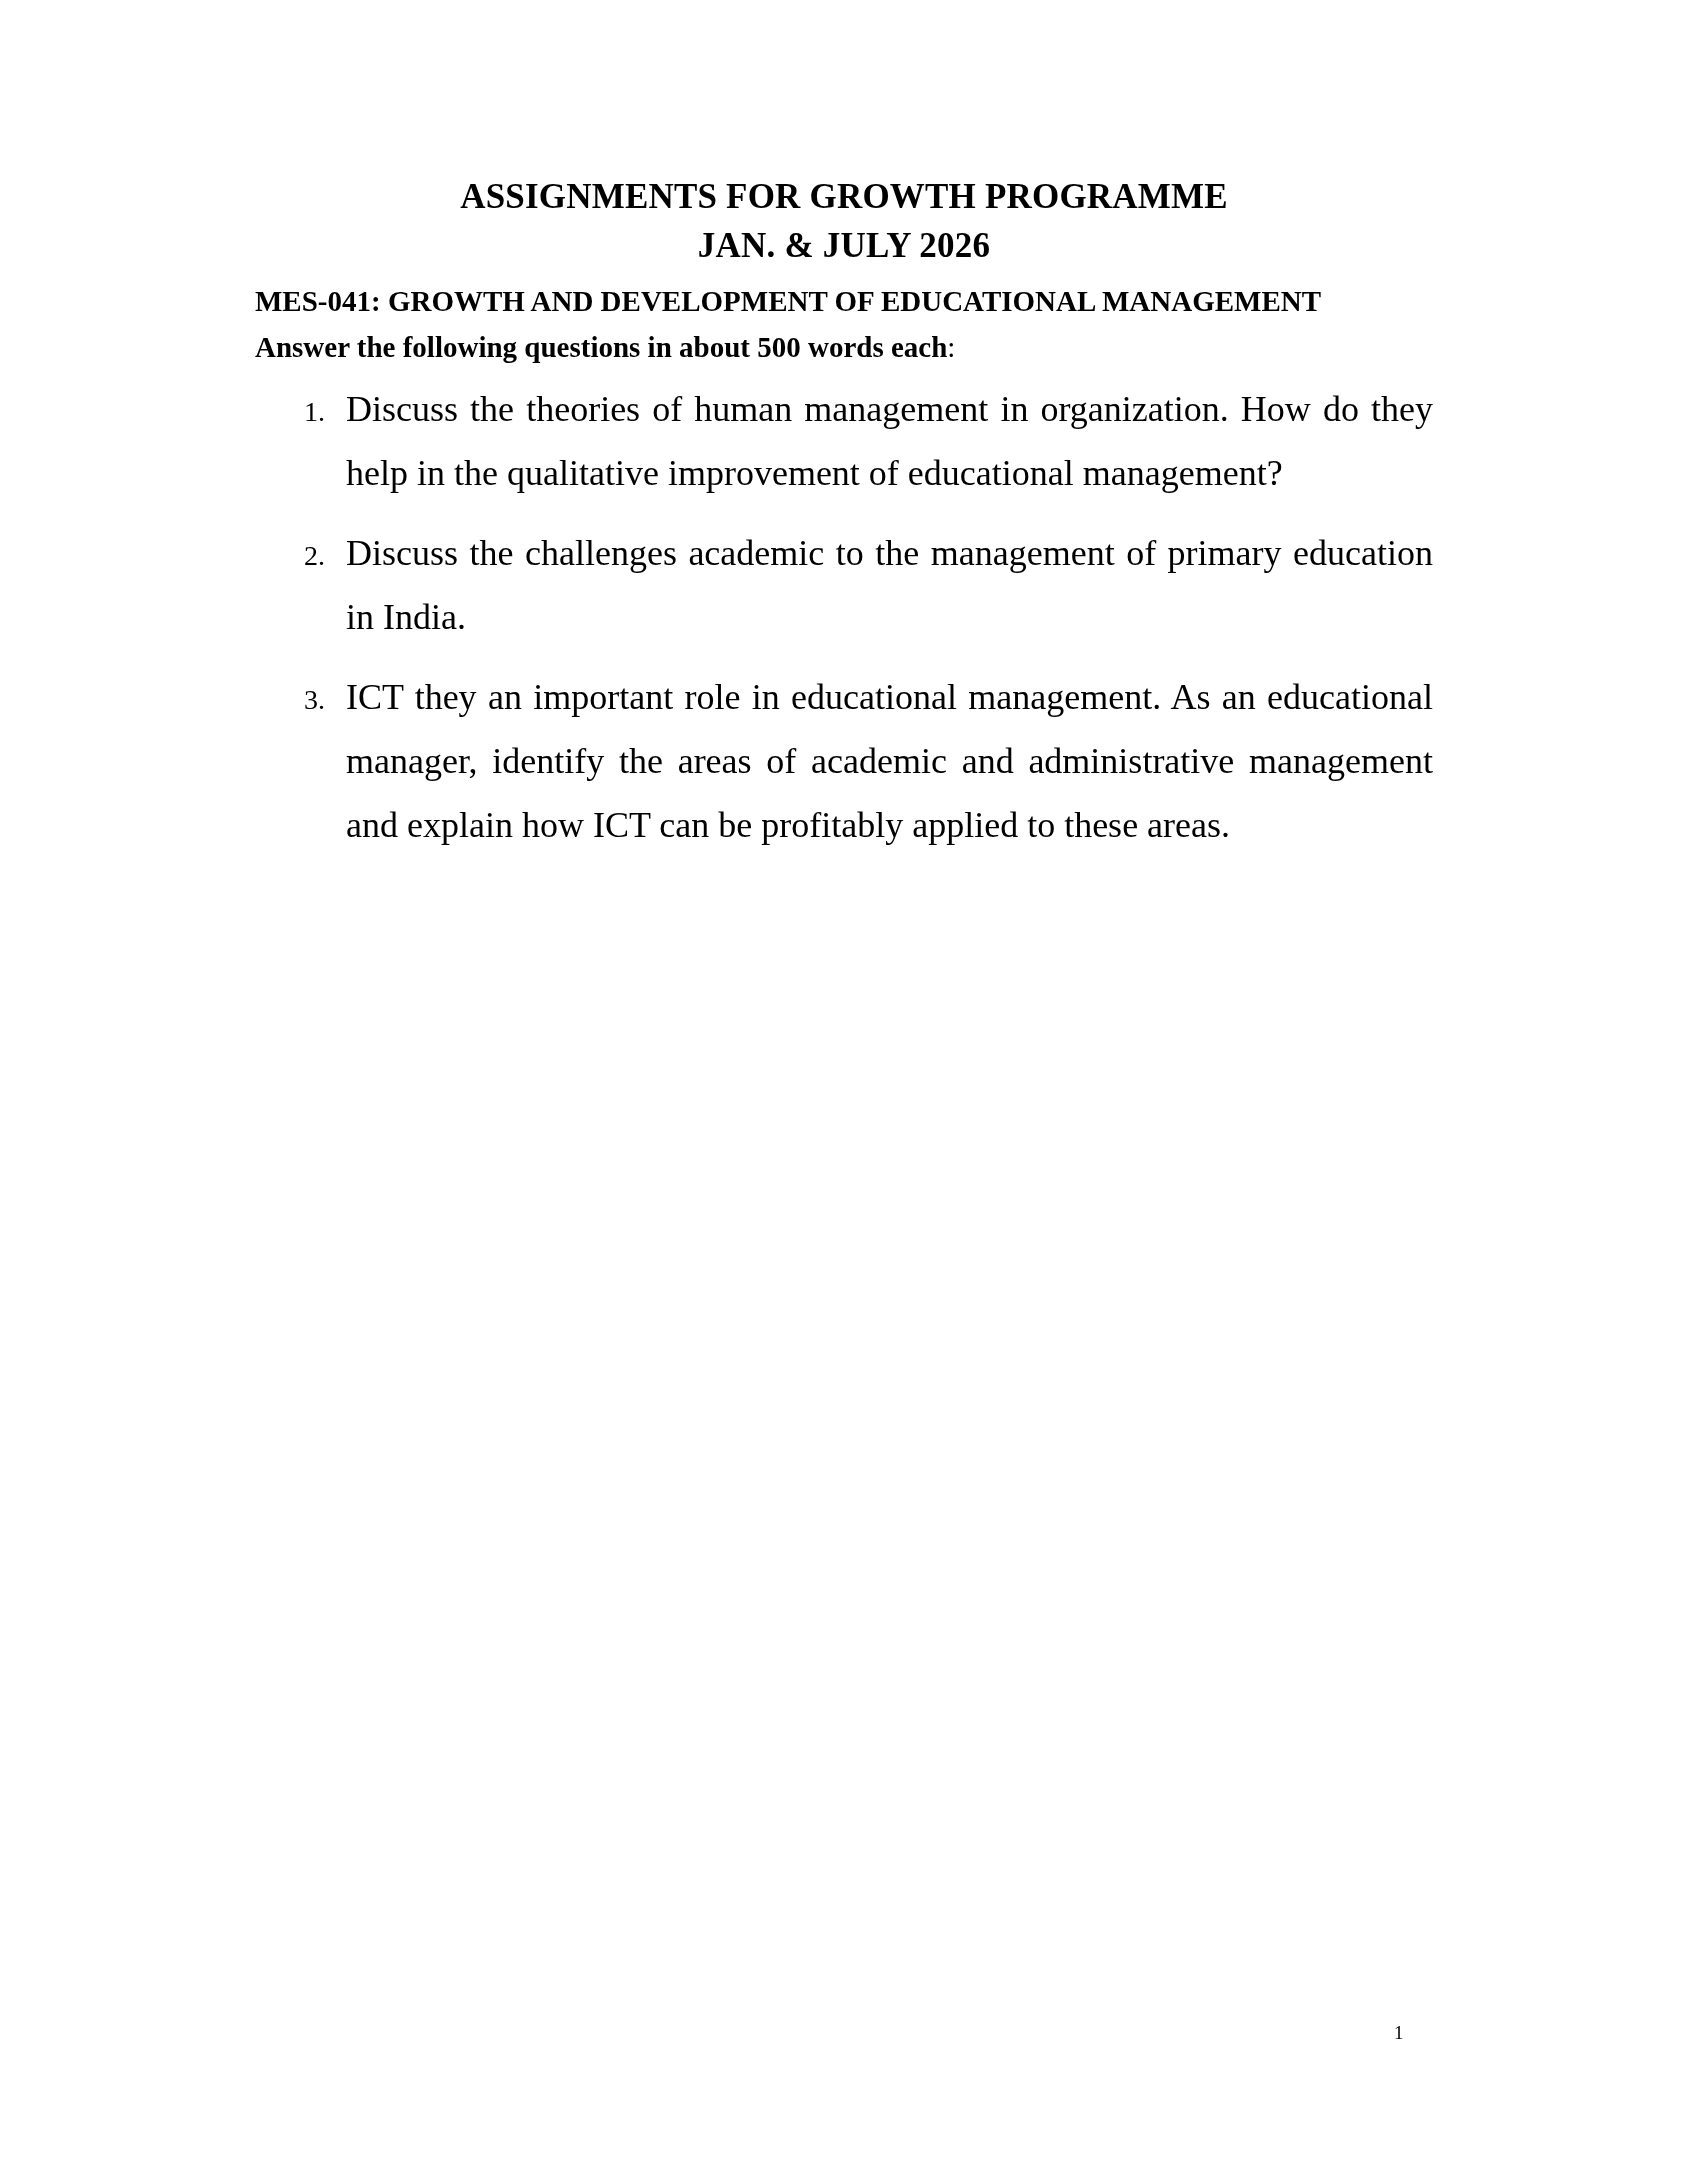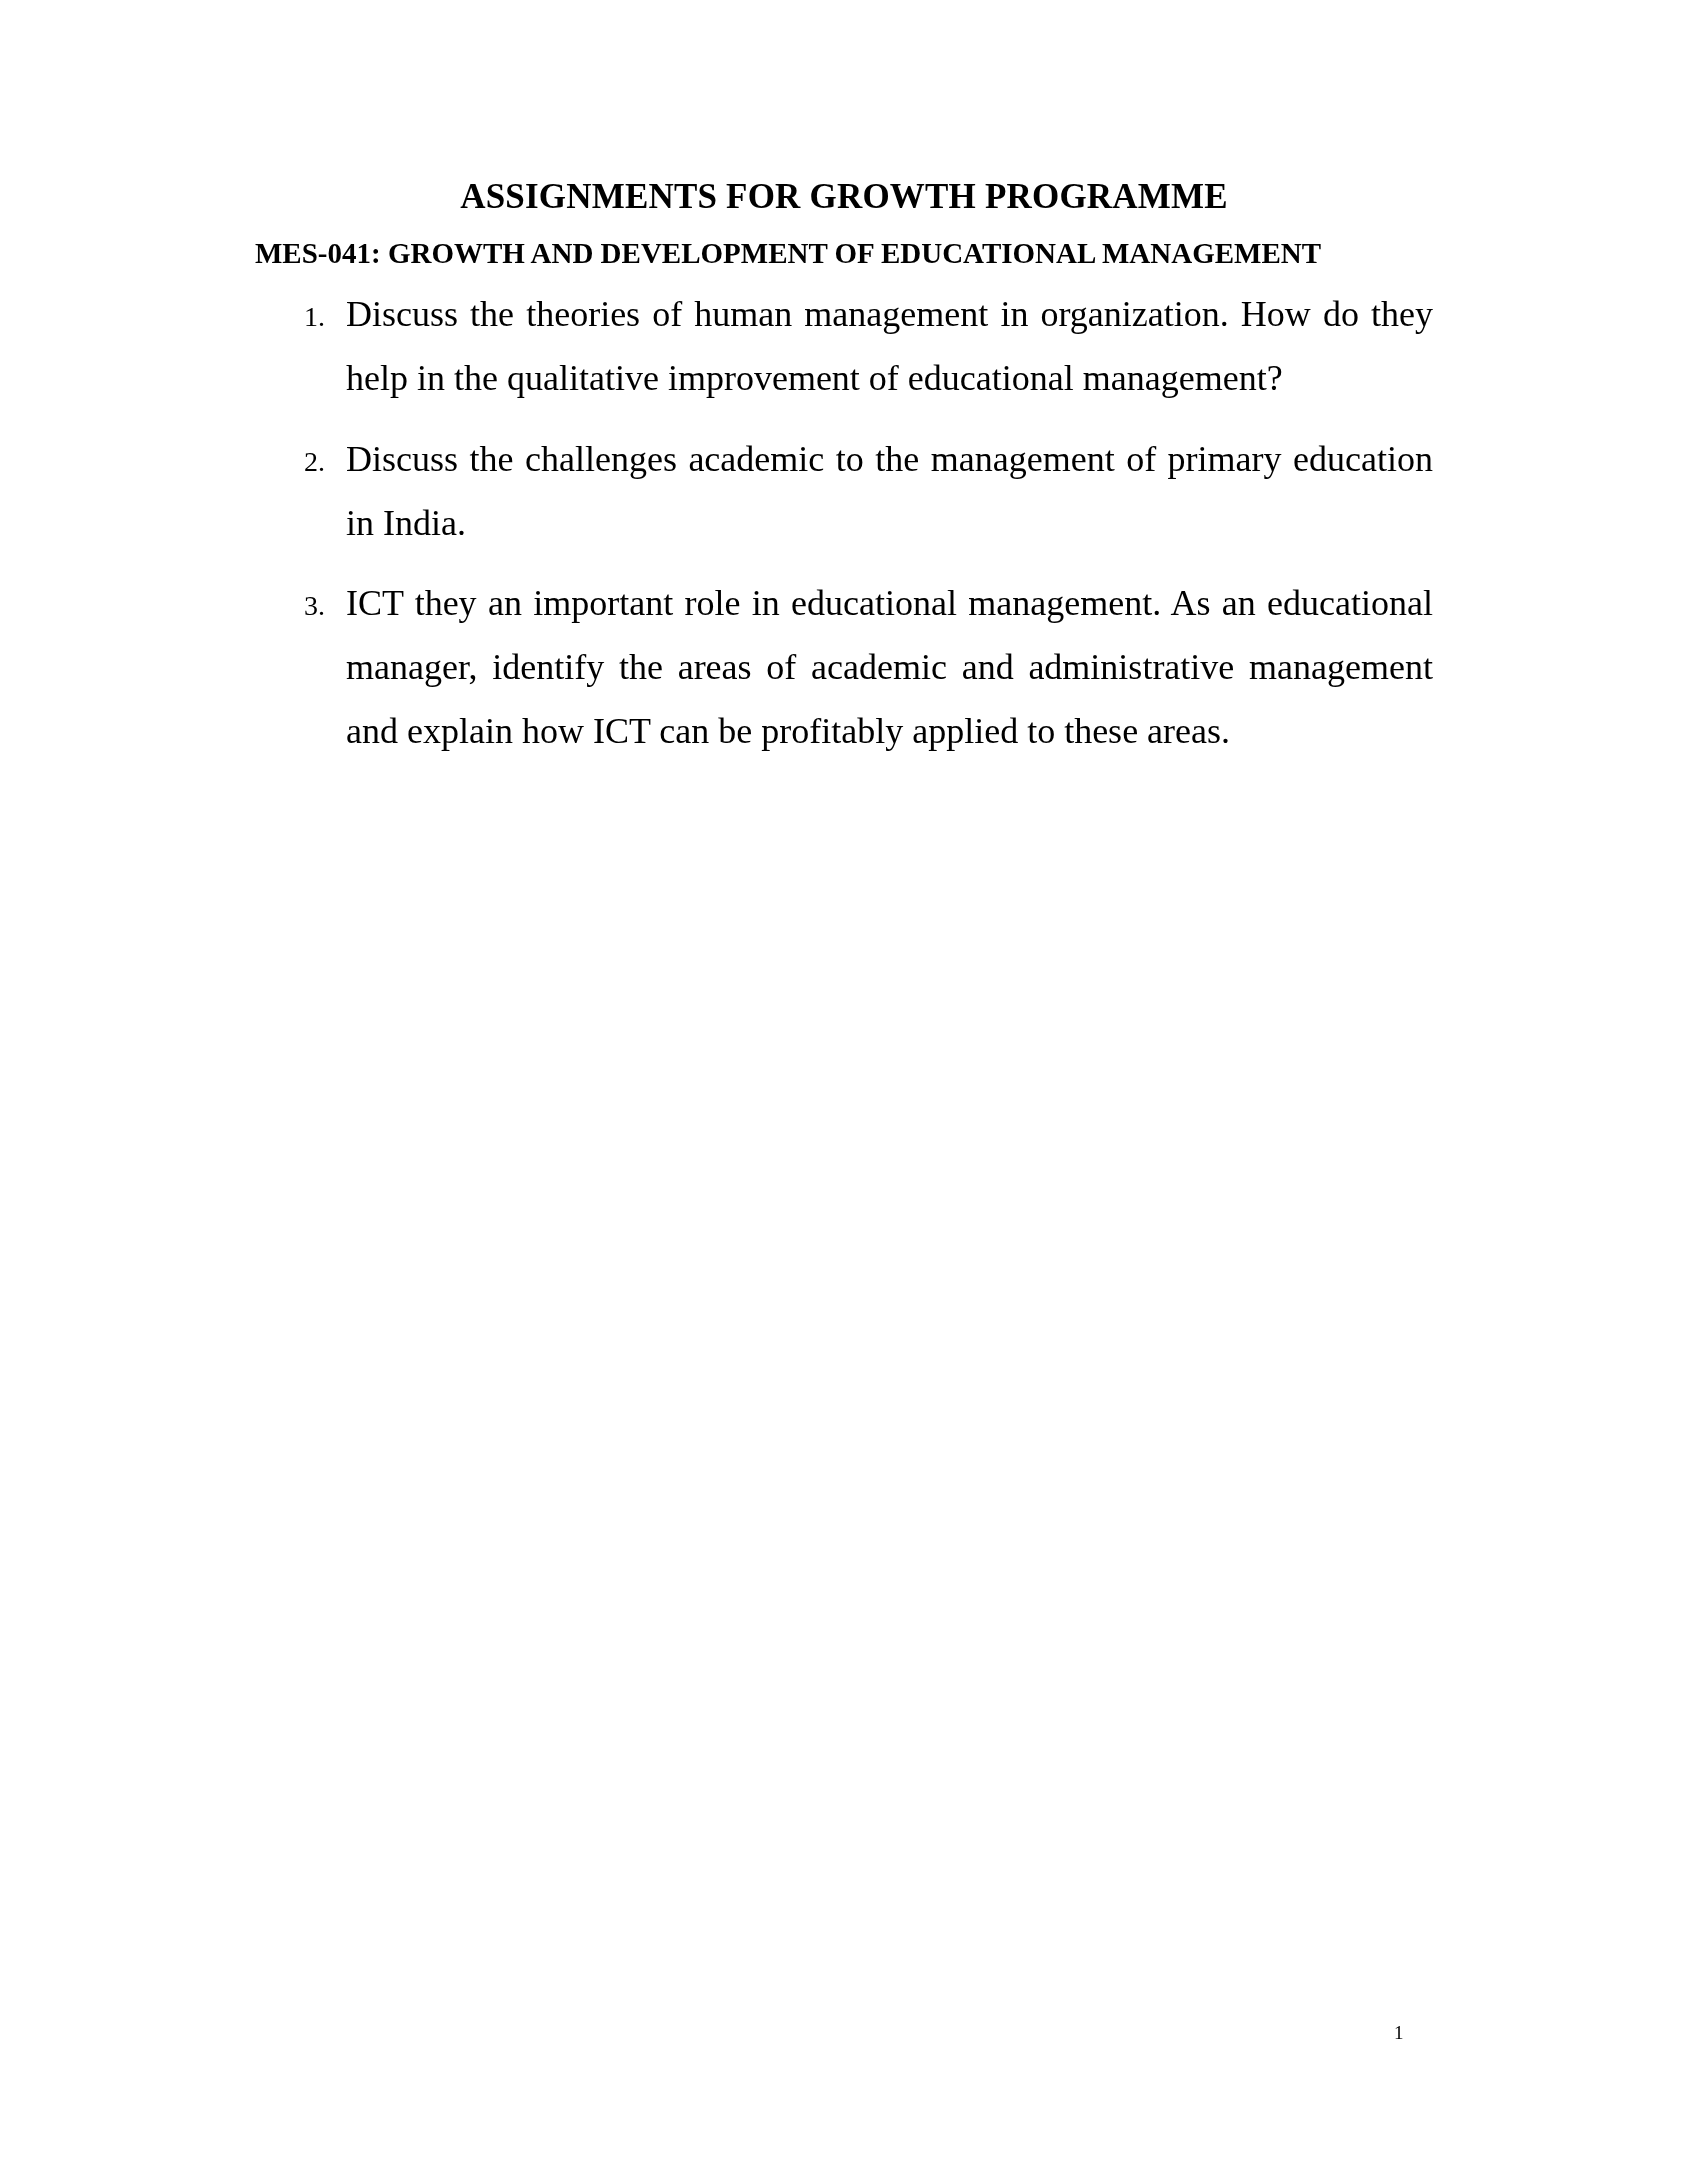--- a/index.html
+++ b/index.html
@@ -79,23 +79,25 @@
   }
 </style>
 </head>
 <body>
 
 <div class="page">
 
   <div class="content">
 
     <div class="title-line">ASSIGNMENTS FOR GROWTH PROGRAMME</div>
+    <div class="title-line second">JAN. &amp; JULY 2026</div>
 
     <div class="course-line">MES-041: GROWTH AND DEVELOPMENT OF EDUCATIONAL MANAGEMENT</div>
 
+    <div class="instruction-line"><span class="bold">Answer the following questions in about 500 words each</span><span>:</span></div>
 
     <ol class="questions">
       <li>Discuss the theories of human management in organization. How do they help in the qualitative improvement of educational management?</li>
       <li>Discuss the challenges academic to the management of primary education in India.</li>
       <li>ICT they an important role in educational management. As an educational manager, identify the areas of academic and administrative management and explain how ICT can be profitably applied to these areas.</li>
     </ol>
 
   </div>
 
   <div class="page-number">1</div>

